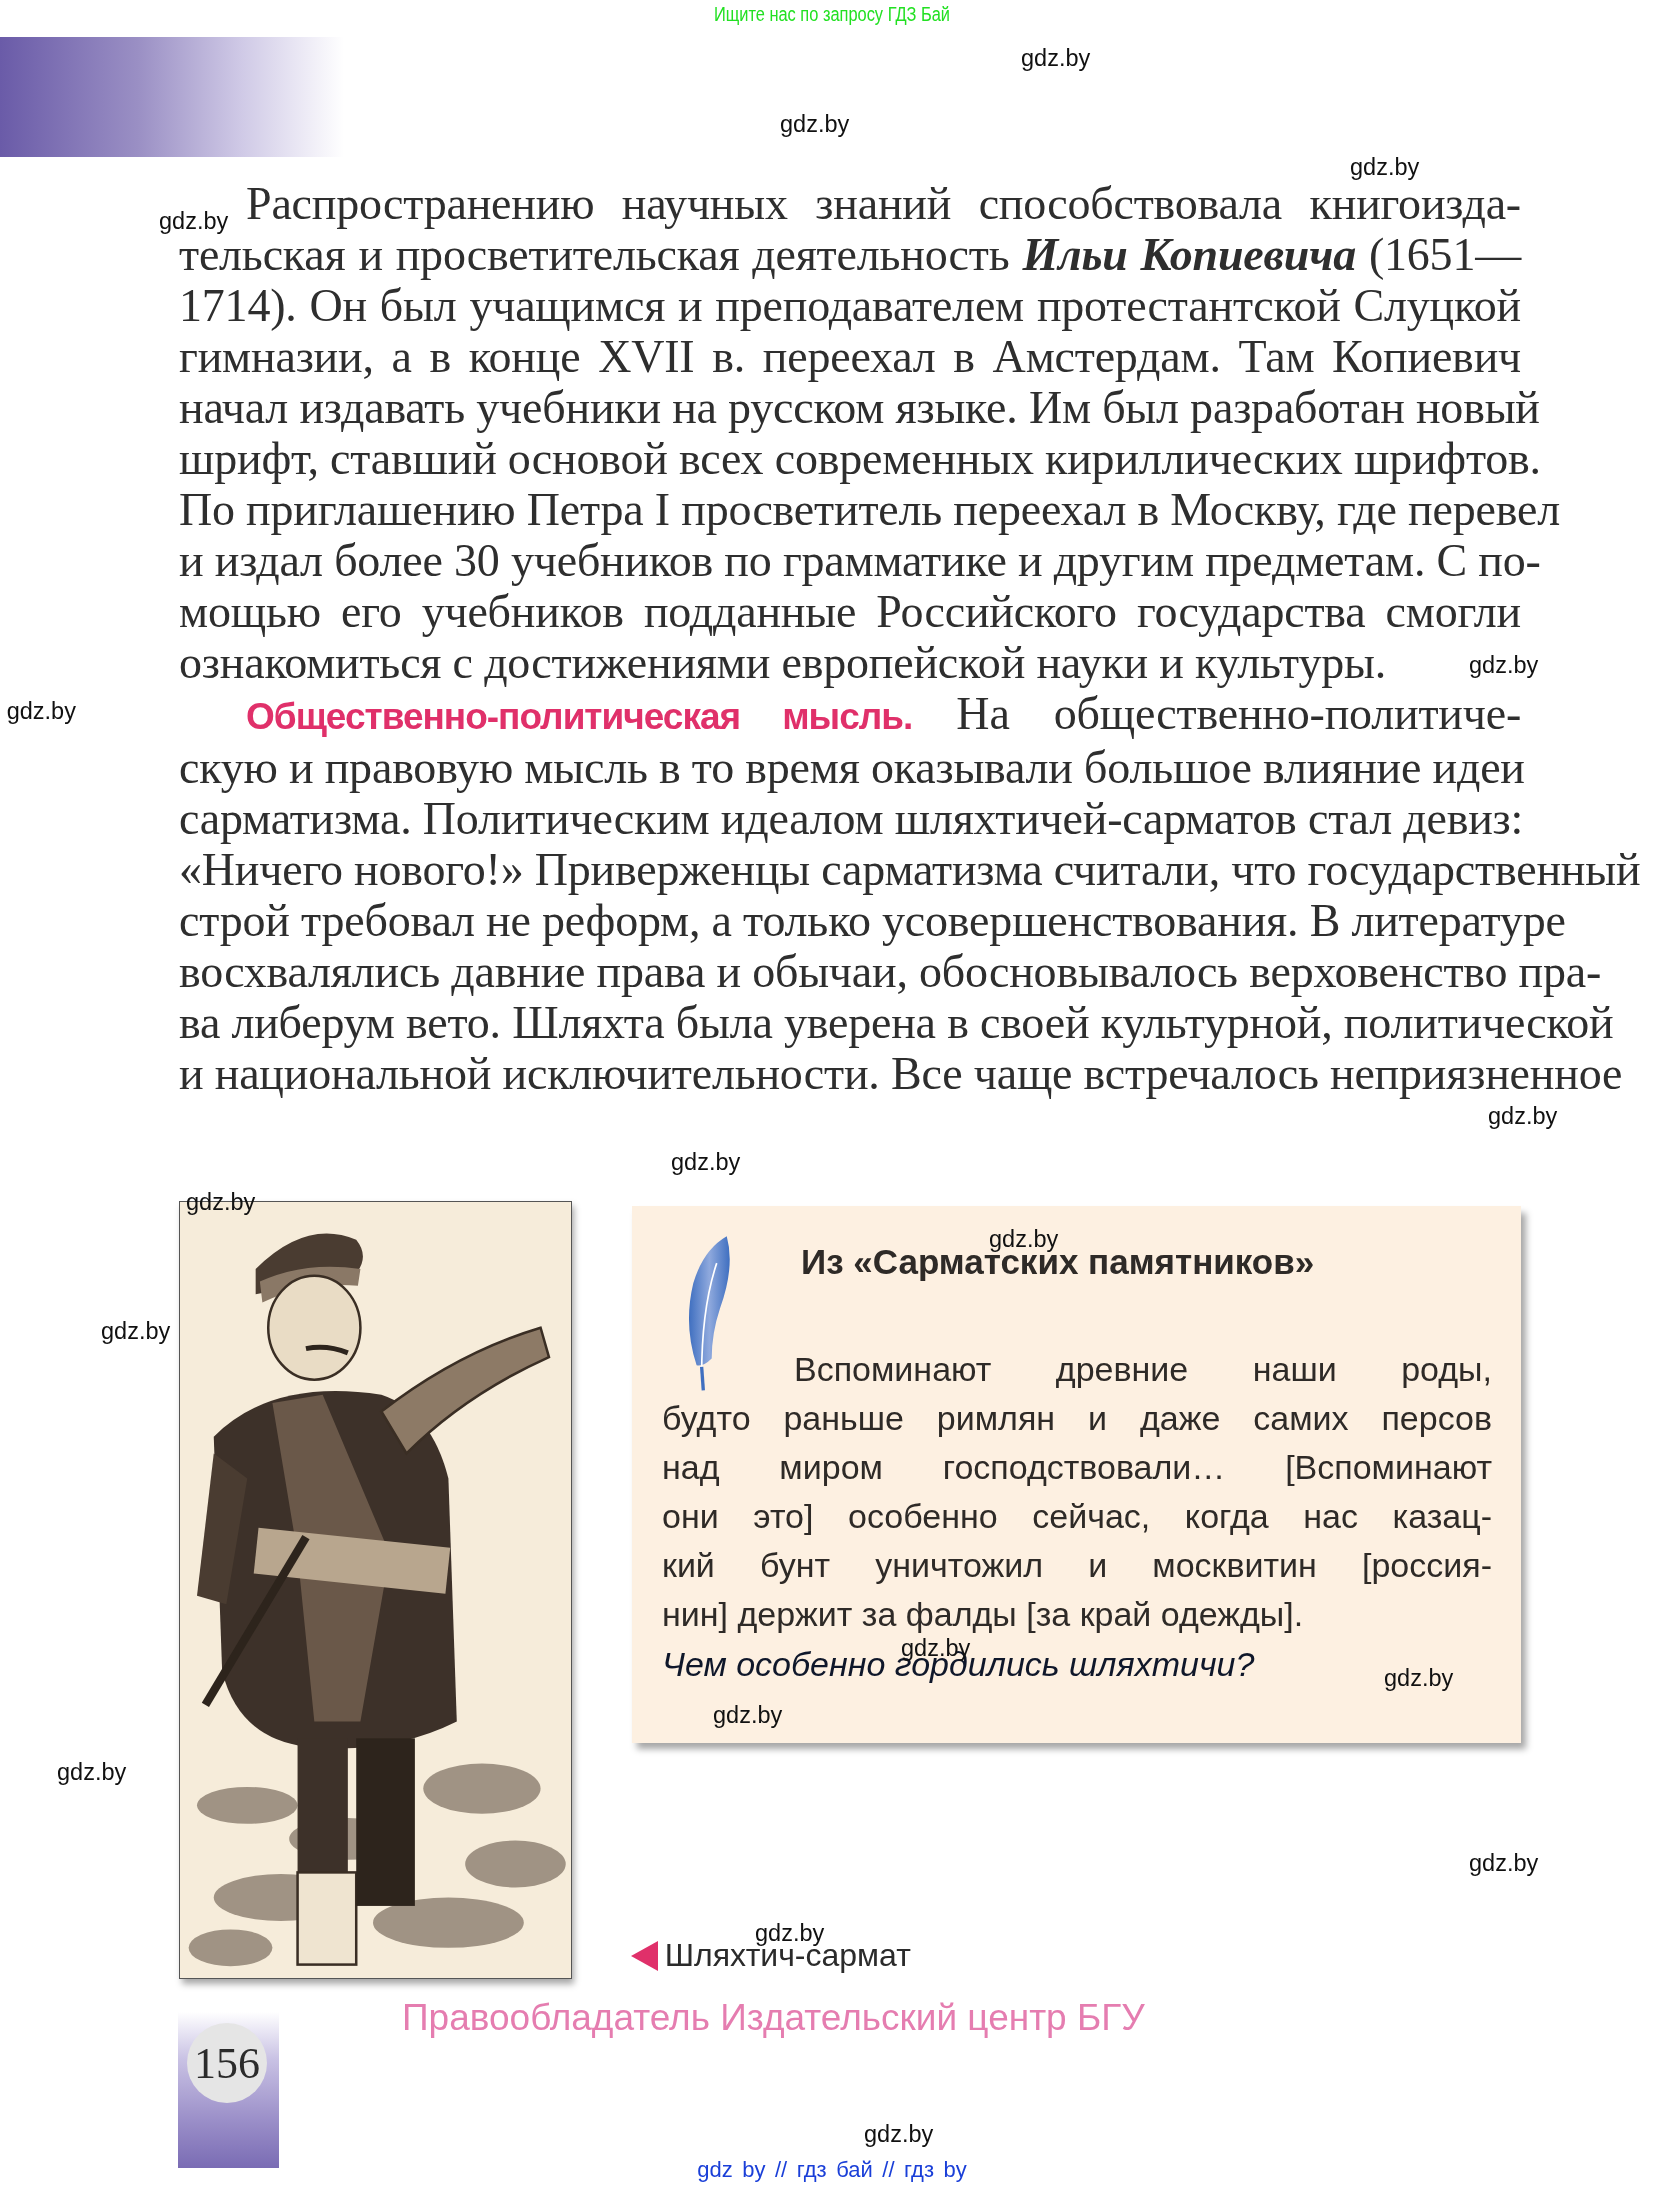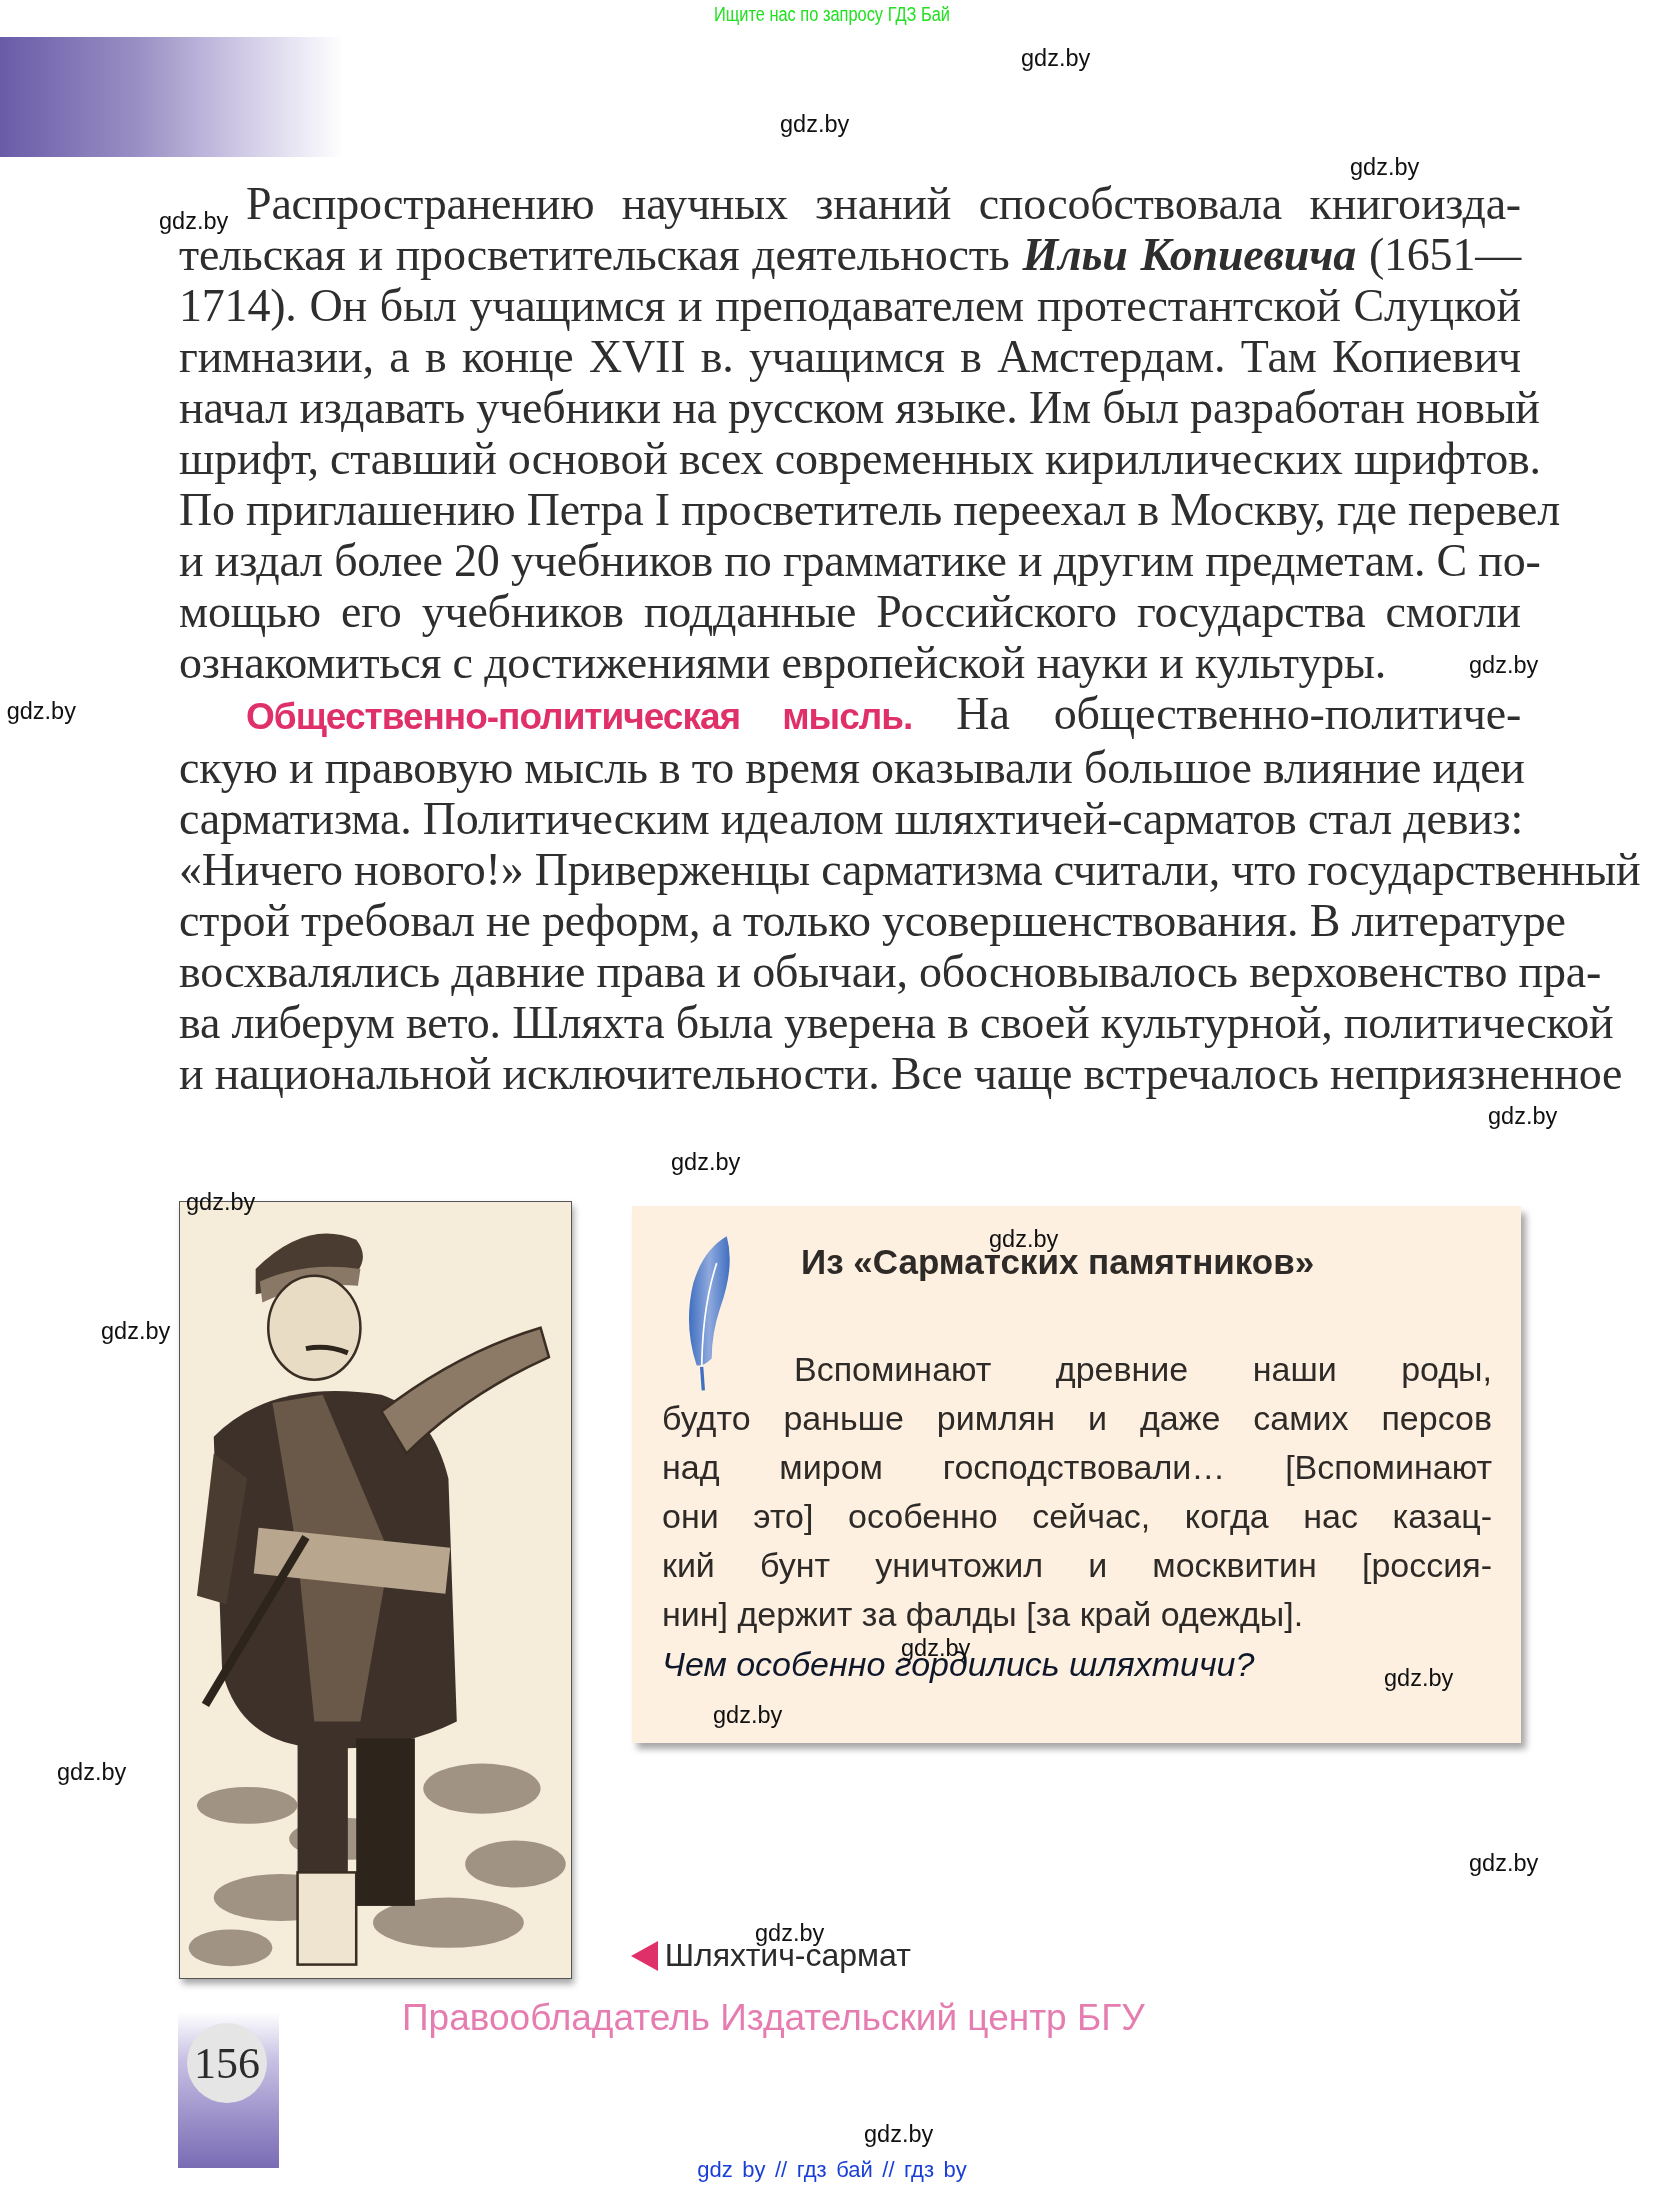--- a/index.html
+++ b/index.html
@@ -89,25 +89,25 @@
 </head>
 <body>
 
 <div class="abs top-banner">Ищите нас по запросу ГДЗ Бай</div>
 <div class="abs corner-gradient"></div>
 
 <div class="abs body-text">
   <span class="ln"><span style="display:inline-block;width:67px"></span><span>Распространению научных знаний способствовала книгоизда-</span></span>
   <span class="ln"><span>тельская и просветительская деятельность </span><span class="bi">Ильи Копиевича</span><span> (1651—</span></span>
   <span class="ln">1714). Он был учащимся и преподавателем протестантской Слуцкой</span>
-  <span class="ln">гимназии, а в конце XVII в. учащимся в Амстердам. Там Копиевич</span>
+  <span class="ln">гимназии, а в конце XVII в. переехал в Амстердам. Там Копиевич</span>
   <span class="ln">начал издавать учебники на русском языке. Им был разработан новый</span>
   <span class="ln">шрифт, ставший основой всех современных кириллических шрифтов.</span>
   <span class="ln">По приглашению Петра I просветитель переехал в Москву, где перевел</span>
-  <span class="ln">и издал более 20 учебников по грамматике и другим предметам. С по-</span>
+  <span class="ln">и издал более 30 учебников по грамматике и другим предметам. С по-</span>
   <span class="ln">мощью его учебников подданные Российского государства смогли</span>
   <span class="ln last">ознакомиться с достижениями европейской науки и культуры.</span>
   <span class="ln"><span style="display:inline-block;width:67px"></span><span class="section-head">Общественно-политическая мысль.</span><span> На общественно-политиче-</span></span>
   <span class="ln">скую и правовую мысль в то время оказывали большое влияние идеи</span>
   <span class="ln">сарматизма. Политическим идеалом шляхтичей-сарматов стал девиз:</span>
   <span class="ln">«Ничего нового!» Приверженцы сарматизма считали, что государственный</span>
   <span class="ln">строй требовал не реформ, а только усовершенствования. В литературе</span>
   <span class="ln">восхвалялись давние права и обычаи, обосновывалось верховенство пра-</span>
   <span class="ln">ва либерум вето. Шляхта была уверена в своей культурной, политической</span>
   <span class="ln">и национальной исключительности. Все чаще встречалось неприязненное</span>

